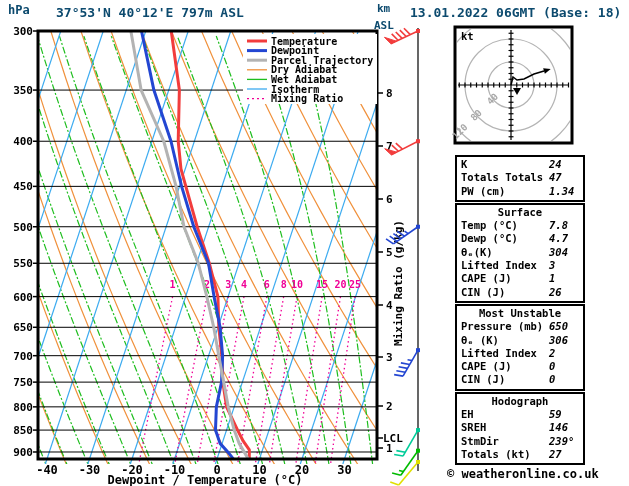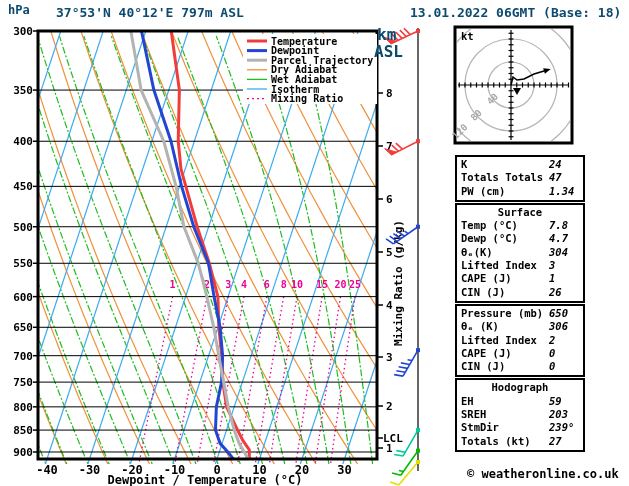--- a/index.html
+++ b/index.html
@@ -1,27 +1,27 @@
 <!DOCTYPE html>
 <html><head>
 <meta charset="utf-8">
 <style>
   html,body{margin:0;padding:0;background:#fff;}
   #app{position:relative;width:629px;height:486px;background:#fff;overflow:hidden;
        font-family:"DejaVu Sans Mono",monospace;}
   svg{position:absolute;left:0;top:0;}
   .t{position:absolute;font-weight:bold;color:#0c4a6e;white-space:pre;line-height:1;}
-  .s13{font-size:13px;} .s12{font-size:12px;} .s11{font-size:16px;margin-top:24px;}
+  .s13{font-size:13px;} .s12{font-size:12px;} .s11{font-size:11px;}
   #tables{position:absolute;left:455px;top:155px;width:130px;}
   .box{border:2px solid #000;background:#fff;margin-bottom:1px;padding:1px 0 2px 0;}
   .box-title{text-align:center;font:bold 10.5px "DejaVu Sans Mono",monospace;line-height:13.3px;}
   .row{display:flex;font:bold 10.5px "DejaVu Sans Mono",monospace;line-height:13.3px;padding-left:4px;}
   .lbl{flex:0 0 88px;white-space:pre;}
   .val{white-space:pre;font-style:italic;}
-  #footer{position:absolute;left:447px;top:467px;font:bold 12px "DejaVu Sans Mono",monospace;margin-left:20px;}
+  #footer{position:absolute;left:447px;top:467px;font:bold 12px "DejaVu Sans Mono",monospace;}
 </style>
 </head>
 <body>
 
 <div id="app">
   <svg id="skewt" width="629" height="486">
       <defs>
         <clipPath id="clip">
           <rect x="38" y="31" width="339" height="433"></rect>
         </clipPath>
@@ -352,20 +352,21 @@
         <div class="row">
           <span class="lbl">CAPE (J)</span>
           <span class="val">1</span>
         </div>
         <div class="row">
           <span class="lbl">CIN (J)</span>
           <span class="val">26</span>
         </div>
       </div>
       <div class="box">
+        <div class="box-title">Most Unstable</div>
         <div class="row">
           <span class="lbl">Pressure (mb)</span>
           <span class="val">650</span>
         </div>
         <div class="row">
           <span class="lbl">θₑ (K)</span>
           <span class="val">306</span>
         </div>
         <div class="row">
           <span class="lbl">Lifted Index</span>
@@ -381,21 +382,21 @@
         </div>
       </div>
       <div class="box">
         <div class="box-title">Hodograph</div>
         <div class="row">
           <span class="lbl">EH</span>
           <span class="val">59</span>
         </div>
         <div class="row">
           <span class="lbl">SREH</span>
-          <span class="val">203</span>
+          <span class="val">146</span>
         </div>
         <div class="row">
           <span class="lbl">StmDir</span>
           <span class="val">239°</span>
         </div>
         <div class="row">
           <span class="lbl">Totals (kt)</span>
           <span class="val">27</span>
         </div>
       </div>

